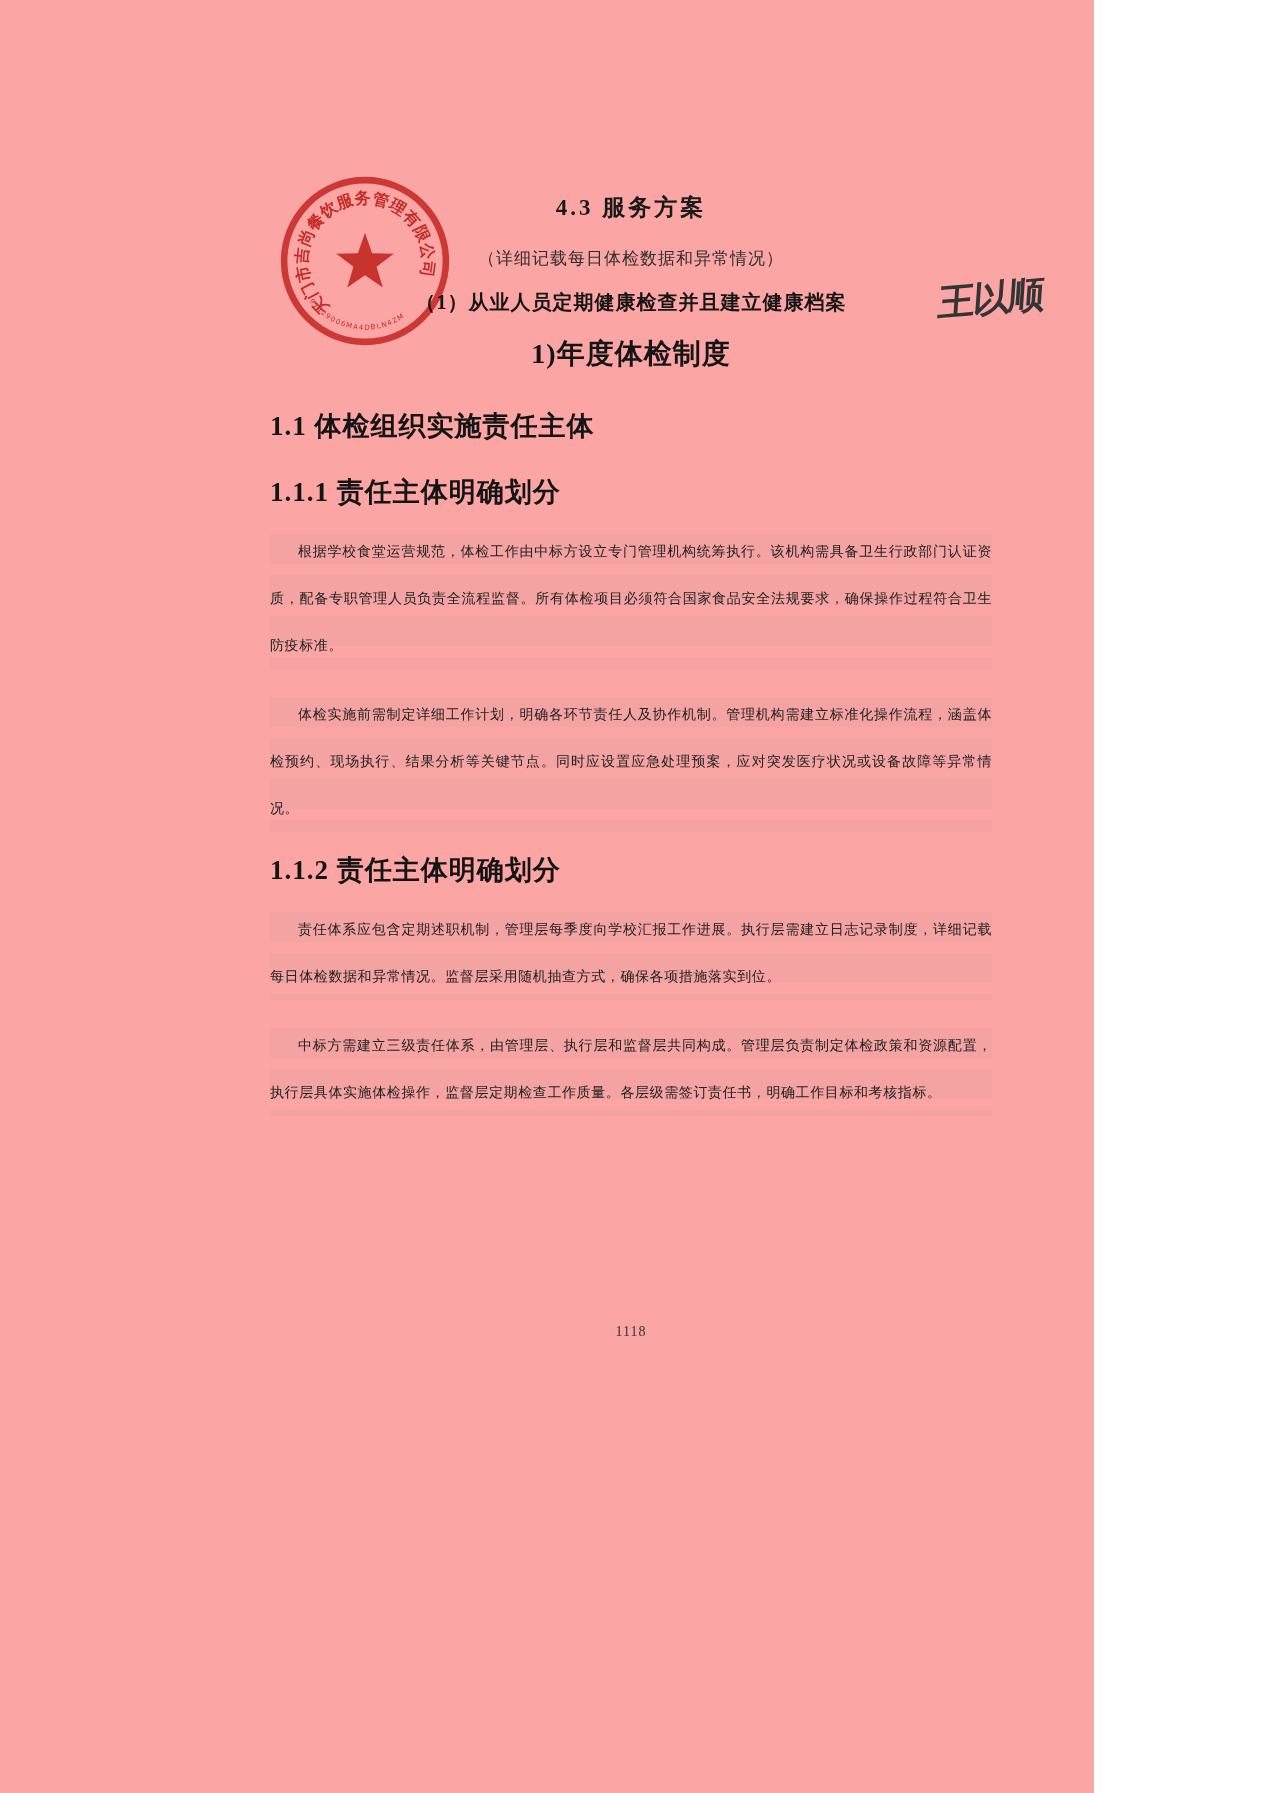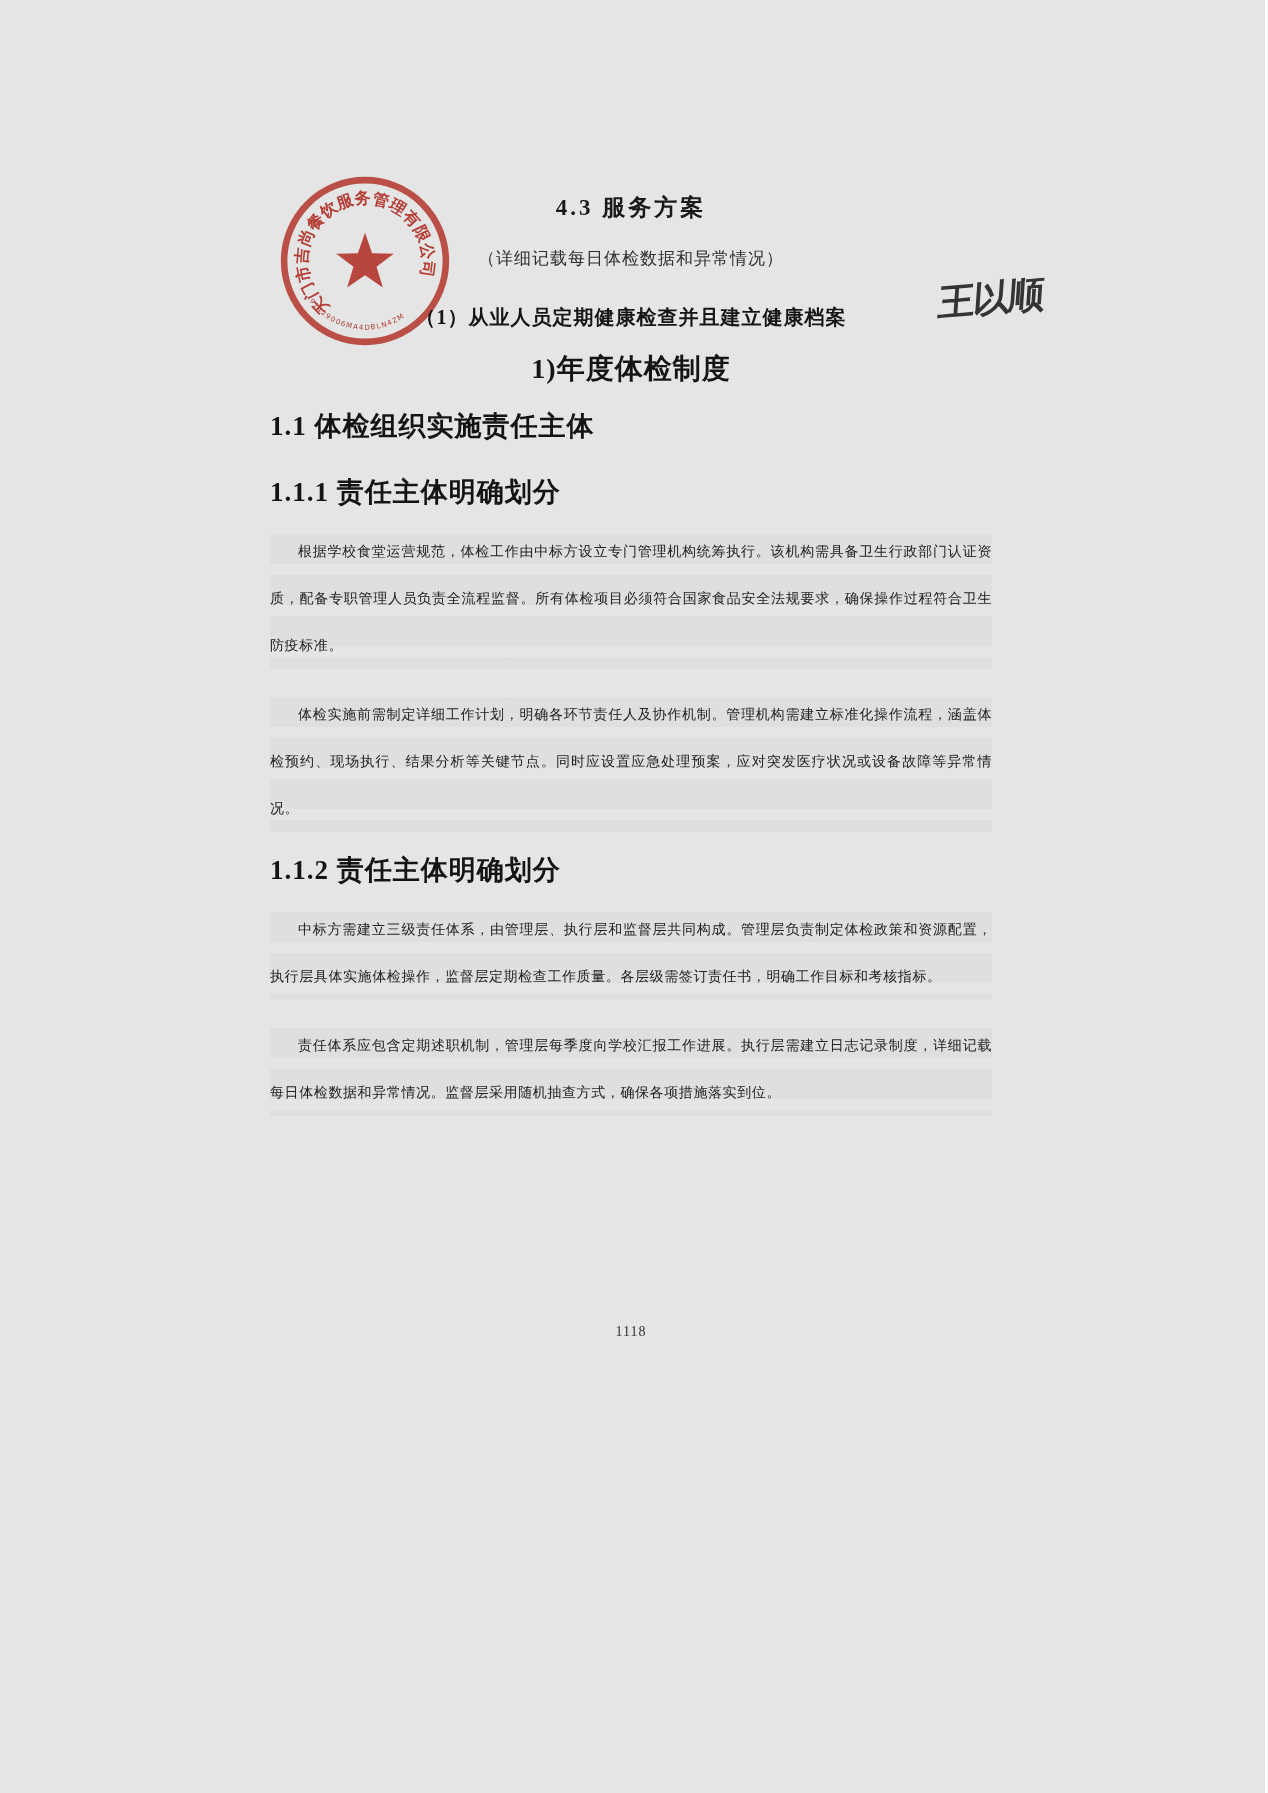--- a/index.html
+++ b/index.html
@@ -1,32 +1,32 @@
 <!DOCTYPE html>
 <html><head>
 <meta charset="utf-8">
 <style>
   * { margin:0; padding:0; box-sizing:border-box; }
   html,body { background:#ffffff; }
   .page {
     position:relative;
-    width:1265px; height:1793px;
-    background:#e5e5e5;
+    width:1094px; height:1793px;
+    background:#fca5a5;
     overflow:hidden;
     font-family:"Liberation Serif","DejaVu Serif",serif;
     color:#1f1f1f;
   }
   
   .header {
     position:absolute; left:270px; top:192px; width:722px;
     text-align:center;
   }
   .h-title { font-size:23px; font-weight:bold; letter-spacing:3px; color:#191919; }
   .h-sub   { font-size:17px; margin-top:24px; color:#2e2e2e; letter-spacing:1px; }
-  .h-l1    { font-size:20px; font-weight:bold; margin-top:34px; letter-spacing:1px; color:#151515; }
+  .h-l1    { font-size:20px; font-weight:bold; margin-top:19px; letter-spacing:1px; color:#151515; }
   .h-l2    { font-size:28px; font-weight:bold; margin-top:19px; letter-spacing:1px; color:#151515; }
 
   
   .body-col { position:absolute; left:270px; top:412px; width:722px; }
   .sec-h { font-size:27px; font-weight:bold; letter-spacing:1px; color:#141414; line-height:28px; }
   .sec-h.gap-a { margin-top:38px; }
   .sec-h.gap-b { margin-top:24px; }
   .para {
     font-size:14px; line-height:47px;
     text-align:justify; text-indent:2em;
@@ -88,19 +88,19 @@
   <div class="signature">王以顺</div>
 
   <div class="body-col">
     <div class="sec-h">1.1 体检组织实施责任主体</div>
 
     <div class="sec-h gap-a">1.1.1 责任主体明确划分</div>
     <p class="para">根据学校食堂运营规范，体检工作由中标方设立专门管理机构统筹执行。该机构需具备卫生行政部门认证资质，配备专职管理人员负责全流程监督。所有体检项目必须符合国家食品安全法规要求，确保操作过程符合卫生防疫标准。</p>
     <p class="para">体检实施前需制定详细工作计划，明确各环节责任人及协作机制。管理机构需建立标准化操作流程，涵盖体检预约、现场执行、结果分析等关键节点。同时应设置应急处理预案，应对突发医疗状况或设备故障等异常情况。</p>
 
     <div class="sec-h gap-b">1.1.2 责任主体明确划分</div>
+    <p class="para">责任体系应包含定期述职机制，管理层每季度向学校汇报工作进展。执行层需建立日志记录制度，详细记载每日体检数据和异常情况。监督层采用随机抽查方式，确保各项措施落实到位。</p>
     <p class="para">中标方需建立三级责任体系，由管理层、执行层和监督层共同构成。管理层负责制定体检政策和资源配置，执行层具体实施体检操作，监督层定期检查工作质量。各层级需签订责任书，明确工作目标和考核指标。</p>
-    <p class="para">责任体系应包含定期述职机制，管理层每季度向学校汇报工作进展。执行层需建立日志记录制度，详细记载每日体检数据和异常情况。监督层采用随机抽查方式，确保各项措施落实到位。</p>
   </div>
 
   <div class="page-num">1118</div>
 
 </div>
 
 </body></html>

